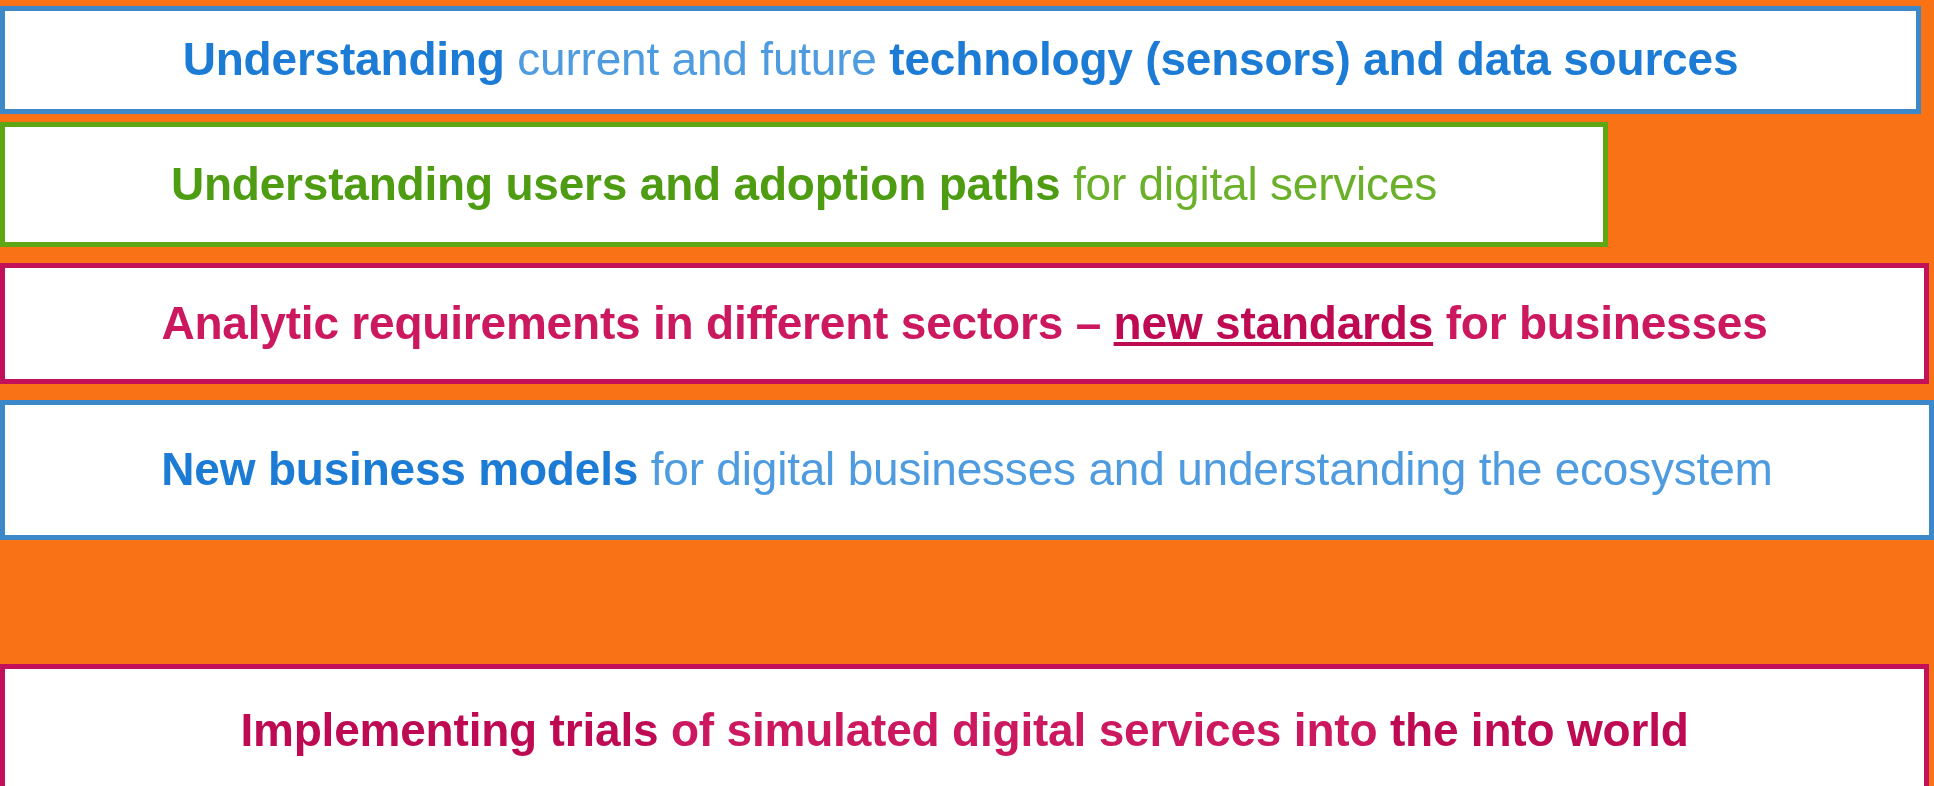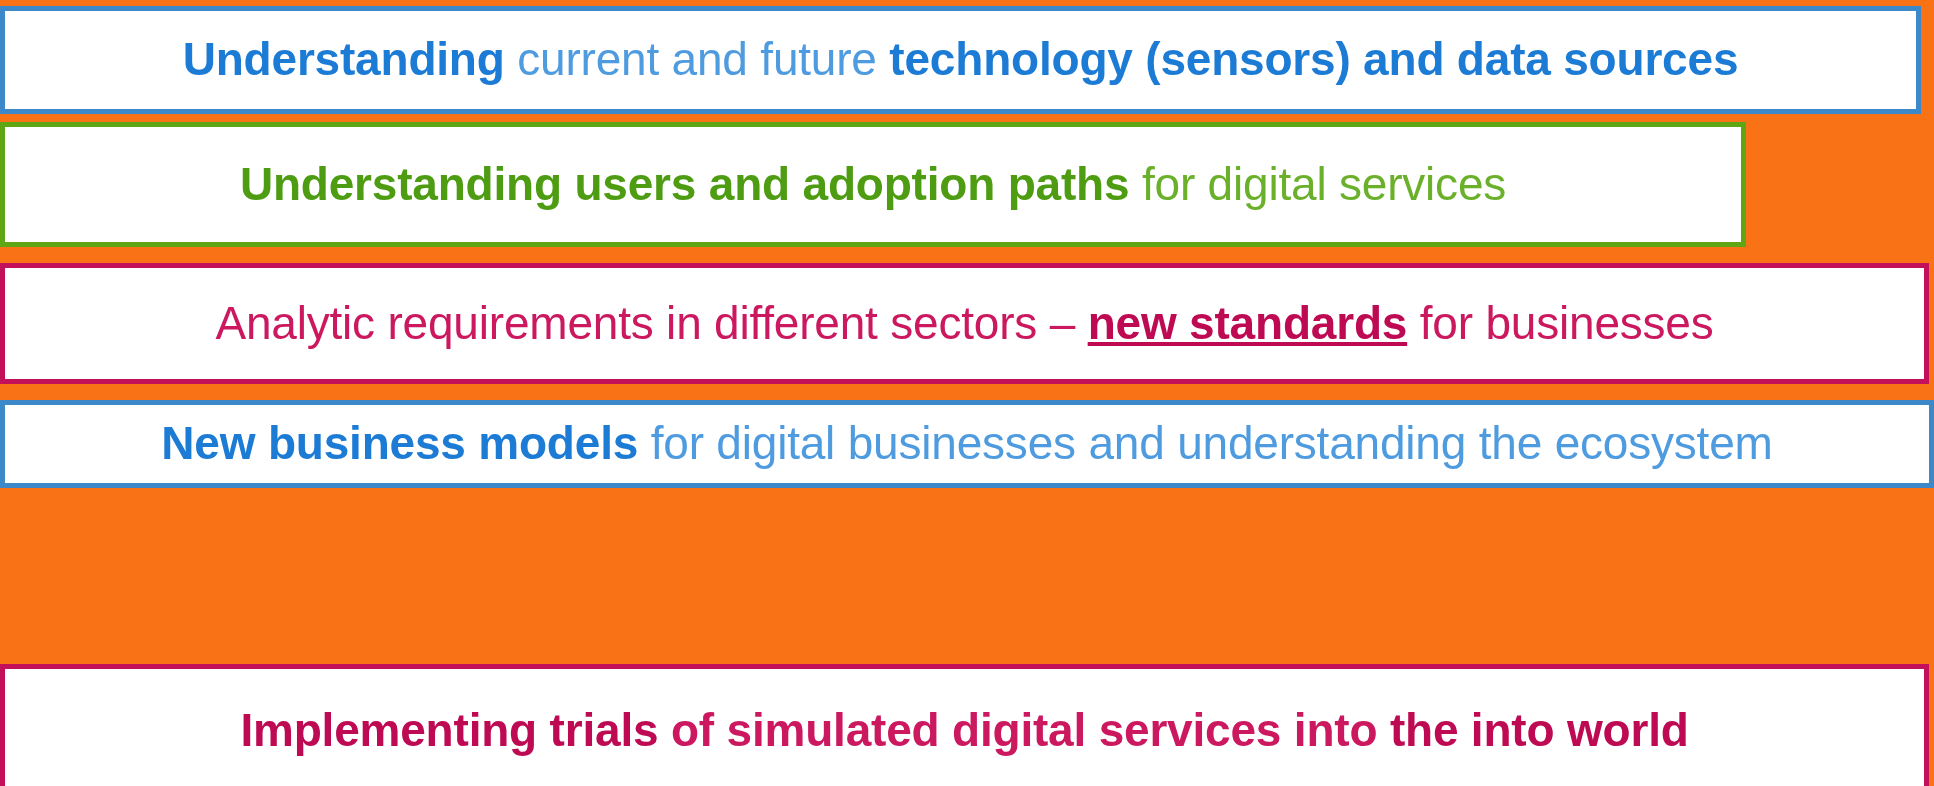--- a/index.html
+++ b/index.html
@@ -51,43 +51,43 @@
     width: 1921px;
     height: 108px;
     border: 5px solid #3C88C9;
   }
   .band-1 .seg-bold   { color: #1C7BD4; }
   .band-1 .seg-normal { color: #4E9BE0; }
 
   
   .band-2 {
     top: 122px;
-    width: 1746px;
+    width: 1608px;
     height: 125px;
     border: 5px solid #5FA614;
     align-items: center;
   }
   .band-2 .seg-bold   { color: #4D9C12; }
   .band-2 .seg-normal { color: #6BB02A; }
 
   
   .band-3 {
     top: 263px;
     width: 1929px;
     height: 121px;
     border: 5px solid #C3105A;
   }
   .band-3 .seg-bold   { color: #BE0A52; text-decoration: underline; }
-  .band-3 .seg-normal { color: #CB185F; }
+  .band-3 .seg-normal { color: #CB185F; font-weight: bold; }
 
   
   .band-4 {
     top: 400px;
     width: 1934px;
-    height: 88px;
+    height: 140px;
     border: 5px solid #3C88C9;
   }
   .band-4 .seg-bold   { color: #1C7BD4; }
   .band-4 .seg-normal { color: #4E9BE0; }
 
   
   .band-5 {
     top: 533px;
     width: 1934px;
     height: 117px;

